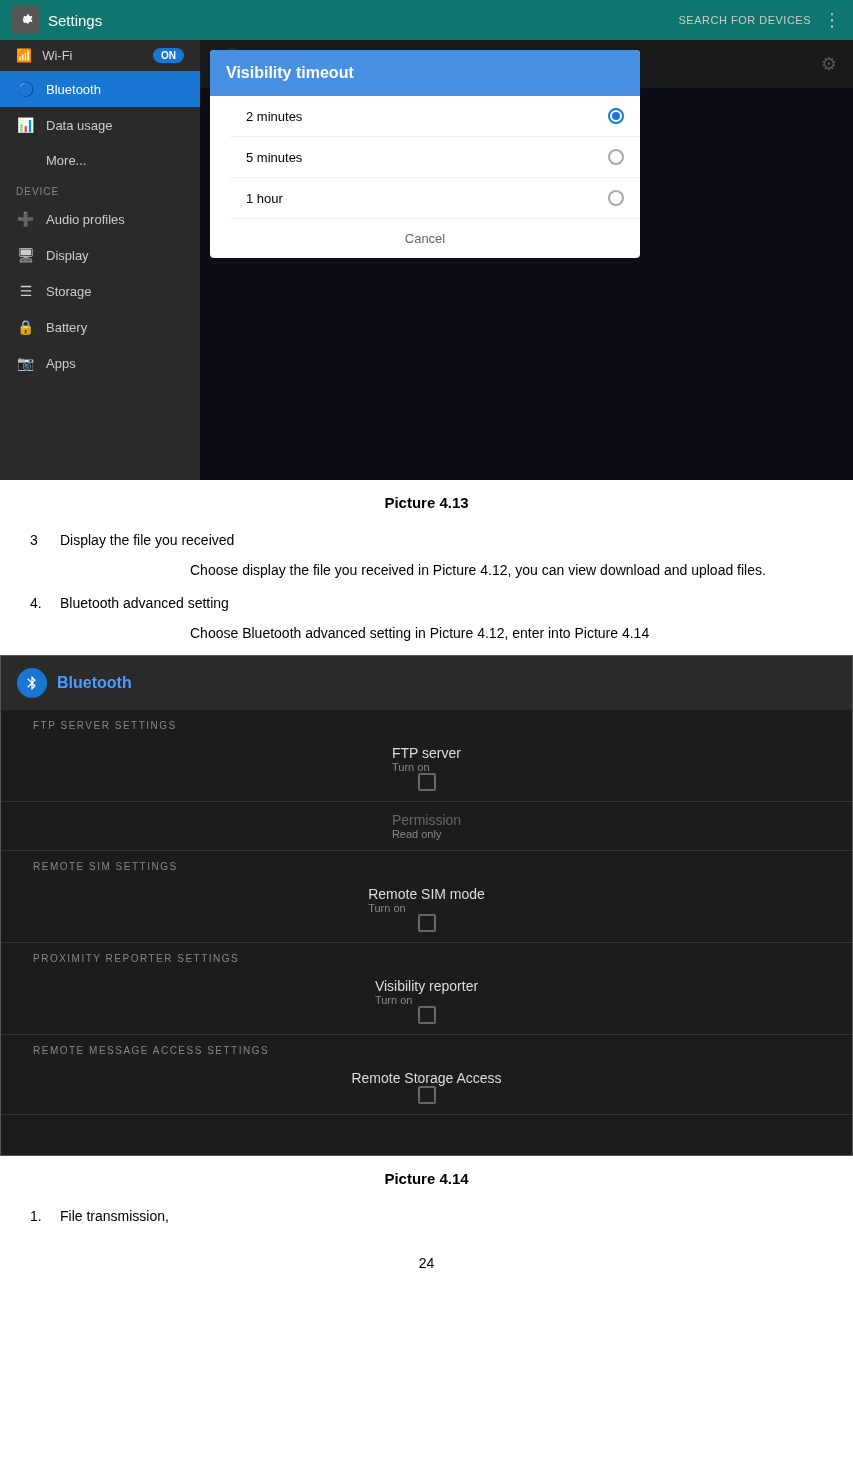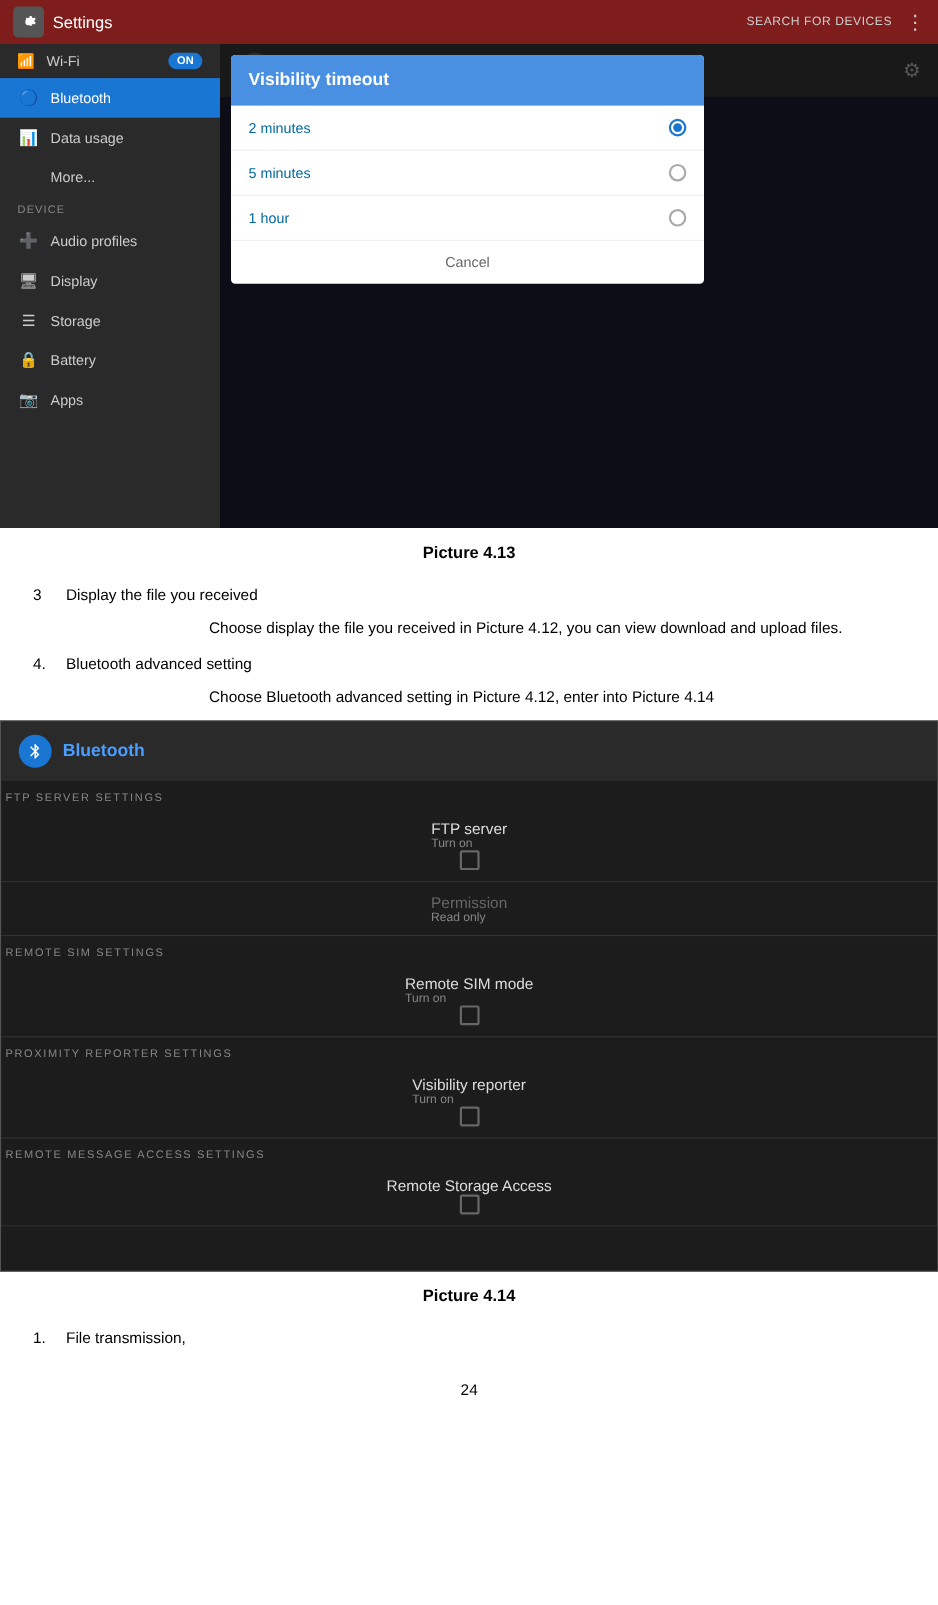--- a/index.html
+++ b/index.html
@@ -15,21 +15,21 @@
     .screenshot-1 {
       width: 853px;
       height: 480px;
       background: #1a1a2e;
       position: relative;
       overflow: hidden;
     }
 
     
     .top-bar {
-      background: #7f1d1d;
+      background: #0f766e;
       height: 40px;
       display: flex;
       align-items: center;
       justify-content: space-between;
       padding: 0 12px;
     }
     .top-bar-left {
       display: flex;
       align-items: center;
       gap: 8px;
@@ -182,21 +182,22 @@
       font-weight: bold;
       padding: 14px 16px;
     }
     .dialog-option {
       display: flex;
       align-items: center;
       justify-content: space-between;
       padding: 12px 16px;
       border-bottom: 1px solid #eee;
       font-size: 13px;
-      color: #0369a1;
+      color: #000000;
+      margin-left: 20px;
     }
     .radio-btn {
       width: 16px;
       height: 16px;
       border-radius: 50%;
       border: 2px solid #aaa;
       display: flex;
       align-items: center;
       justify-content: center;
     }
@@ -277,21 +278,21 @@
       color: #fff;
       font-size: 16px;
     }
     .bt-screen-title {
       color: #4a9eff;
       font-size: 16px;
       font-weight: bold;
     }
 
     .bt-section-label {
-      padding: 10px 4px 4px;
+      padding: 10px 32px 4px;
       color: #888;
       font-size: 10px;
       letter-spacing: 1.5px;
       text-transform: uppercase;
     }
     .bt-setting-item {
       display: flex;
       align-items: center;
       justify-content: space-between;
       padding: 10px 16px;

